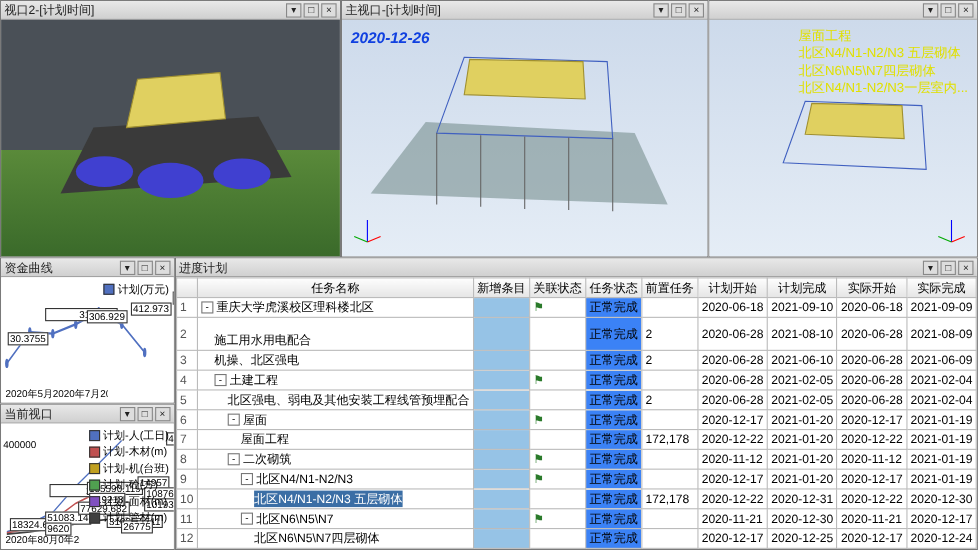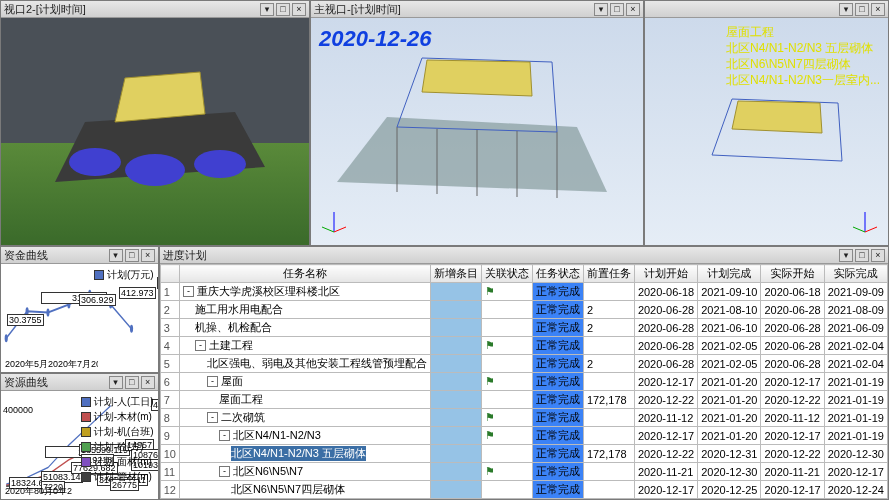--- a/index.html
+++ b/index.html
@@ -8,21 +8,21 @@
   .top-row { height: 287px; }
   .bottom-row { flex: 1; }
   .panel { display: flex; flex-direction: column; border: 1px solid #7a7a7a; background: #fff; }
   .panel-title { background: linear-gradient(#e8e8e8,#d0d0d0); border-bottom: 1px solid #999; height: 17px; display: flex; align-items: center; padding: 0 3px; font-size: 11px; color: #222; }
   .panel-title .spacer { flex: 1; }
   .panel-title .ctl { width: 14px; height: 13px; border: 1px solid #888; background: #ddd; margin-left: 2px; display: flex; align-items: center; justify-content: center; font-size: 9px; cursor: pointer; }
   .panel-body { flex: 1; position: relative; overflow: hidden; }
   
   .vp-perspective { background: linear-gradient(#4a5057 0%, #4a5057 55%, #5a8a3a 55%, #3a6a2a 100%); }
   .vp-iso { background: linear-gradient(#cddaeb,#e5edf6); }
-  .date-overlay { position: absolute; top: 8px; left: 8px; color: #1040e0; font-size: 22px; font-weight: bold; font-style: italic; }
+  .date-overlay { position: absolute; top: 8px; left: 8px; color: #1040e0; font-size: 14px; font-weight: bold; font-style: italic; }
   .status-overlay { position: absolute; top: 6px; right: 8px; color: #e0e000; font-size: 12px; line-height: 16px; text-align: left; }
   .status-overlay div { white-space: nowrap; }
   .axis-gizmo { position: absolute; bottom: 8px; width: 30px; height: 30px; }
   .axis-gizmo svg { width: 100%; height: 100%; }
   
   .bldg { position:absolute; left:50%; top:48%; transform:translate(-50%,-50%); }
   .bldg svg { display:block; }
   
   .left-col { width: 310px; display: flex; flex-direction: column; }
   .left-col .panel { flex: 1; }
@@ -170,21 +170,21 @@
                 <span class="sw" style="background: rgb(80, 112, 192);"></span>
                 <span>计划(万元)</span>
               </div>
             </div>
         </div>
       </div>
     </div>
 
     <div class="panel">
       <div class="panel-title">
-        <span>资源曲线</span>
+        <span>当前视口</span>
         <span class="spacer"></span>
         <span class="ctl">▾</span>
         <span class="ctl">□</span>
         <span class="ctl">×</span>
       </div>
       <div class="panel-body">
         <div class="chart-area">
           <svg width="100%" height="100%" viewBox="0 0 300 110" preserveAspectRatio="none">
             <polyline points="10,95 50,88 90,78 130,55 170,35 210,15" fill="none" stroke="#5070c0" stroke-width="1.5"></polyline>
             <polyline points="10,96 50,92 90,85 130,70 170,60 210,55" fill="none" stroke="#c05050" stroke-width="1.5"></polyline>
@@ -195,21 +195,21 @@
               <div class="dl" style="left: 8px; top: 86px;">18324.630</div>
               <div class="dl" style="left: 40px; top: 80px;">51083.14</div>
               <div class="dl" style="left: 70px; top: 71px;">77629.682</div>
               <div class="dl" style="left: 44px; top: 55px; padding-left: 32px;">189354</div>
               <div class="dl" style="left: 78px; top: 53px;">185590.119</div>
               <div class="dl" style="left: 96px; top: 35px; margin-top: 48px;">310857.511</div>
               <div class="dl" style="left: 124px; top: 48px;">14957</div>
               <div class="dl" style="left: 130px; top: 58px;">108764.473</div>
               <div class="dl" style="left: 80px; top: 63px;">119218</div>
               <div class="dl" style="left: 130px; top: 68px;">10193.49</div>
-              <div class="dl" style="left: 40px; top: 90px;">7220</div>
+              <div class="dl" style="left: 40px; top: 90px;">9620</div>
               <div class="dl" style="left: 64px; top: 88px; margin-left: 45px;">26775</div>
               <div class="dl" style="left: 150px; top: 8px;">431077.023</div>
             </div>
           <div style="position:absolute;bottom:1px;left:4px;right:86px;font-size:9px;white-space:nowrap;overflow:hidden">2020年80月0年20月0年80月0年40月2020年31月2020年12月</div>
           <div class="chart-legend" id="res-legend">
               <div>
                 <span class="sw" style="background: rgb(80, 112, 192);"></span>
                 <span>计划-人(工日)</span>
               </div>
               <div>
@@ -277,38 +277,38 @@
                 <td class="status-ok">正常完成</td>
                 <td></td>
                 <td>2020-06-18</td>
                 <td>2021-09-10</td>
                 <td>2020-06-18</td>
                 <td>2021-09-09</td>
               </tr>
               <tr>
                 <td class="rownum">2</td>
                 <td>
+                  <div class="tree-cell" style="padding-left: 12px; margin-top: 12px;">
+                    <span>施工用水用电配合</span>
+                  </div>
+                </td>
+                <td class="newcol"></td>
+                <td></td>
+                <td class="status-ok">正常完成</td>
+                <td>2</td>
+                <td>2020-06-28</td>
+                <td>2021-08-10</td>
+                <td>2020-06-28</td>
+                <td>2021-08-09</td>
+              </tr>
+              <tr>
+                <td class="rownum">3</td>
+                <td>
                   <div class="tree-cell" style="padding-left: 12px;">
-                    <span>施工用水用电配合</span>
-                  </div>
-                </td>
-                <td class="newcol"></td>
-                <td></td>
-                <td class="status-ok">正常完成</td>
-                <td>2</td>
-                <td>2020-06-28</td>
-                <td>2021-08-10</td>
-                <td>2020-06-28</td>
-                <td>2021-08-09</td>
-              </tr>
-              <tr>
-                <td class="rownum">3</td>
-                <td>
-                  <div class="tree-cell" style="padding-left: 12px;">
-                    <span>机操、机检配合</span>
+                    <span>机操、北区强电</span>
                   </div>
                 </td>
                 <td class="newcol"></td>
                 <td></td>
                 <td class="status-ok">正常完成</td>
                 <td>2</td>
                 <td>2020-06-28</td>
                 <td>2021-06-10</td>
                 <td>2020-06-28</td>
                 <td>2021-06-09</td>

